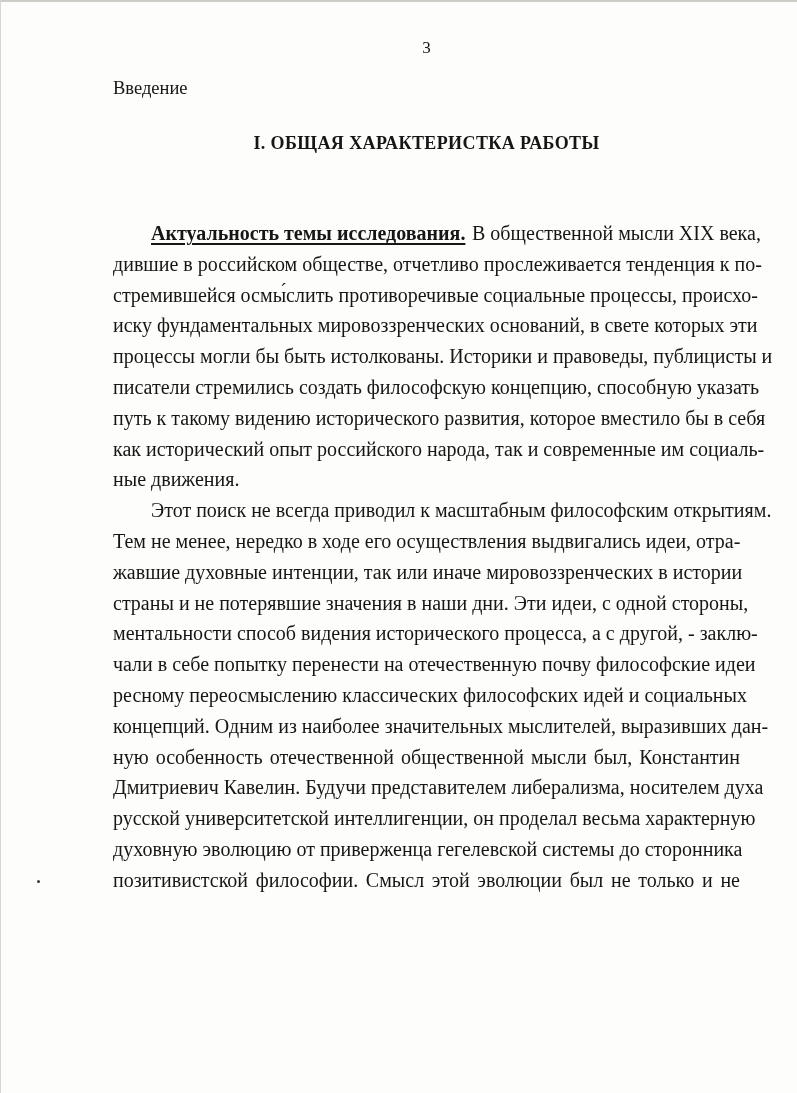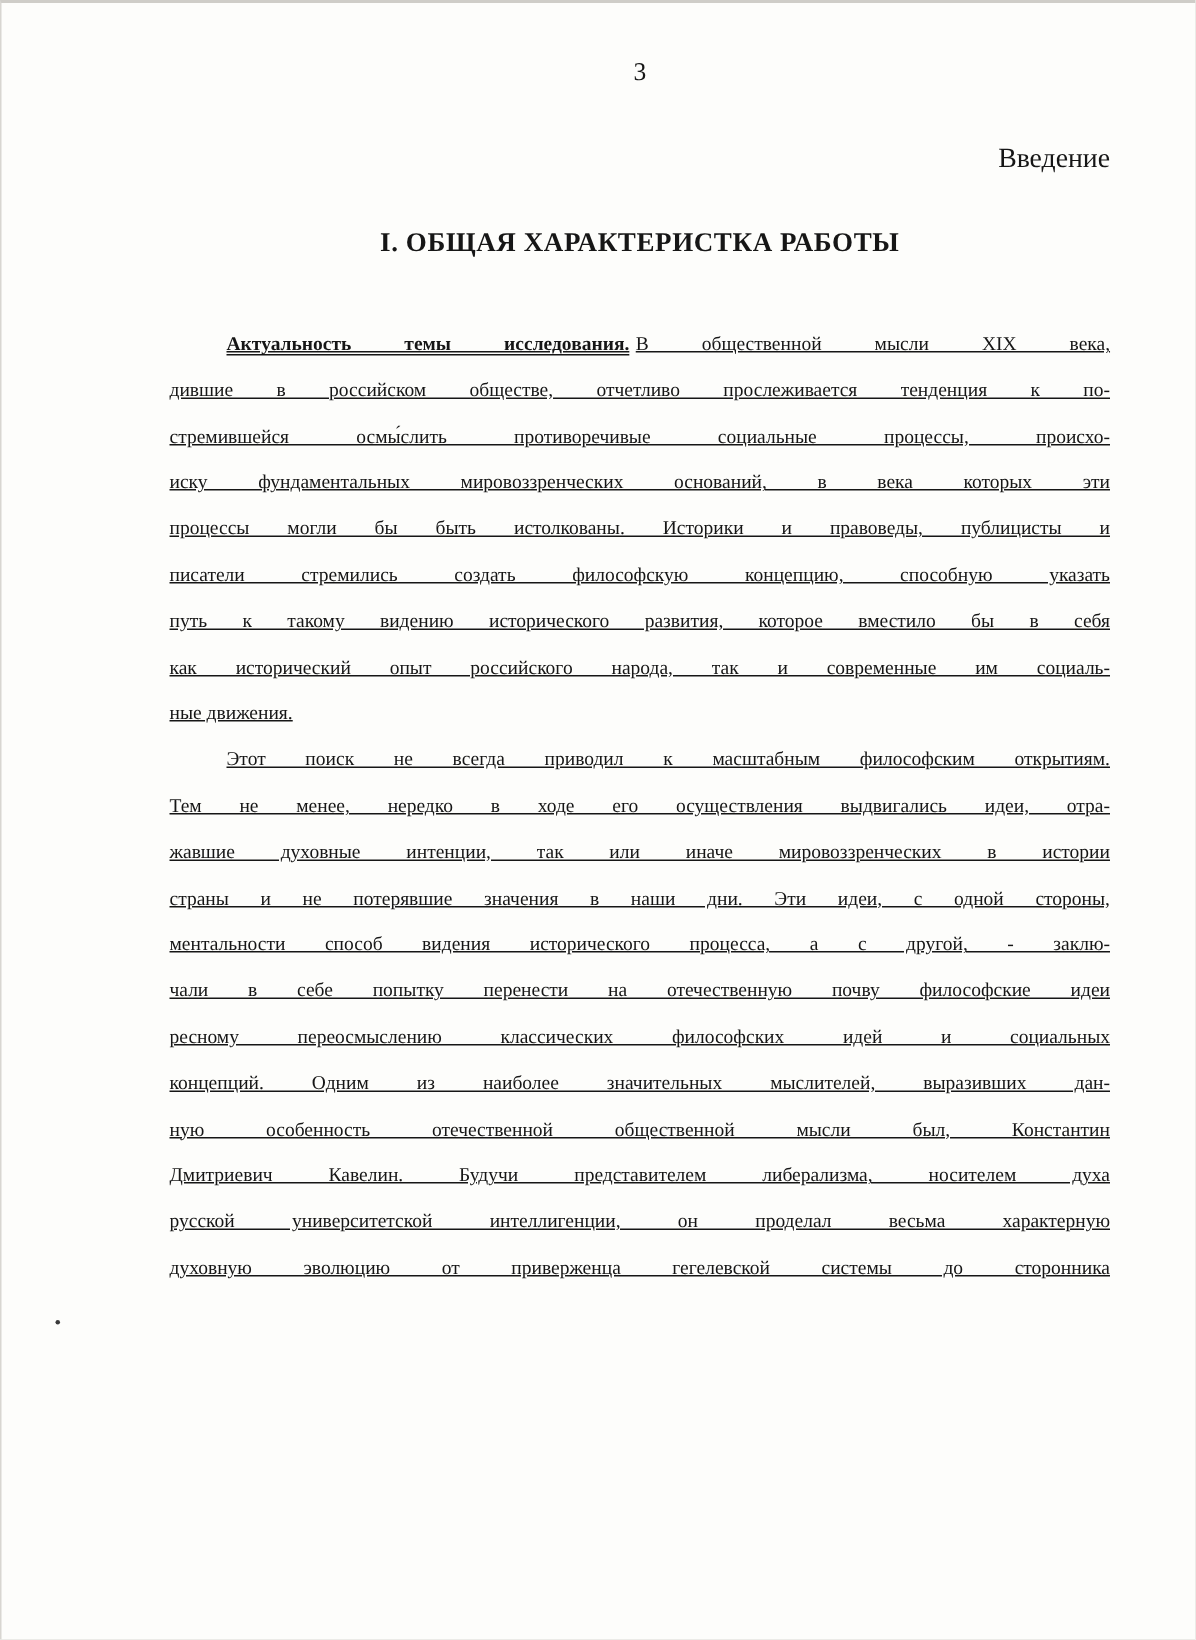--- a/index.html
+++ b/index.html
@@ -21,36 +21,35 @@
     color: #161616;
   }
   .content {
     padding: 36px 57px 0 112px;
   }
   .page-number {
     text-align: center;
     font-size: 17px;
   }
   .doc-title {
-    margin: 38px 0 0 0;
-    text-align: right;
+    margin: 20px 0 0 0;
+    text-align: left;
     font-size: 18.5px;
     font-weight: normal;
   }
   .section-heading {
     margin: 34px 0 0 0;
     text-align: center;
     font-size: 18px;
     font-weight: bold;
     letter-spacing: 0.4px;
   }
   .paragraphs {
-    margin-top: 42px;
-    font-size: 13px;
-    text-decoration: underline;
+    margin-top: 64px;
+    font-size: 20px;
   }
   .line {
     line-height: 30.8px;
     text-align: justify;
     text-align-last: justify;
     white-space: nowrap;
   }
   .line.para-end {
     text-align-last: left;
   }
@@ -87,38 +86,39 @@
     <h2 class="section-heading">I.  ОБЩАЯ ХАРАКТЕРИСТКА РАБОТЫ</h2>
 
     <div class="paragraphs">
 
       <div class="paragraph">
         <div class="line indent">
           <span class="lead">Актуальность темы исследования.</span><span>В общественной мысли XIX века,</span>
         </div>
         <div class="line">дившие в российском обществе, отчетливо прослеживается тенденция к по-</div>
         <div class="line">стремившейся осмы́слить противоречивые социальные процессы, происхо-</div>
-        <div class="line">иску фундаментальных мировоззренческих оснований, в века которых эти</div>
+        <div class="line">иску фундаментальных мировоззренческих оснований, в свете которых эти</div>
         <div class="line">процессы могли бы быть истолкованы. Историки и правоведы, публицисты и</div>
         <div class="line">писатели стремились создать философскую концепцию, способную указать</div>
         <div class="line">путь к такому видению исторического развития, которое вместило бы в себя</div>
         <div class="line">как исторический опыт российского народа, так и современные им социаль-</div>
         <div class="line para-end">ные движения.</div>
       </div>
 
       <div class="paragraph">
         <div class="line indent">Этот поиск не всегда приводил к масштабным философским открытиям.</div>
         <div class="line">Тем не менее, нередко в ходе его осуществления выдвигались идеи, отра-</div>
         <div class="line">жавшие духовные интенции, так или иначе мировоззренческих в истории</div>
         <div class="line">страны и не потерявшие значения в наши дни. Эти идеи, с одной стороны,</div>
         <div class="line">ментальности способ видения исторического процесса, а с другой, - заклю-</div>
         <div class="line">чали в себе попытку перенести на отечественную почву философские идеи</div>
         <div class="line">ресному переосмыслению классических философских идей и социальных</div>
         <div class="line">концепций. Одним из наиболее значительных мыслителей, выразивших дан-</div>
         <div class="line">ную особенность отечественной общественной мысли был, Константин</div>
         <div class="line">Дмитриевич Кавелин. Будучи представителем либерализма, носителем духа</div>
         <div class="line">русской университетской интеллигенции, он проделал весьма характерную</div>
         <div class="line">духовную эволюцию от приверженца гегелевской системы до сторонника</div>
+        <div class="line">позитивистской философии. Смысл этой эволюции был не только и не</div>
       </div>
 
     </div>
   </div>
 </div>
 
 </body></html>

